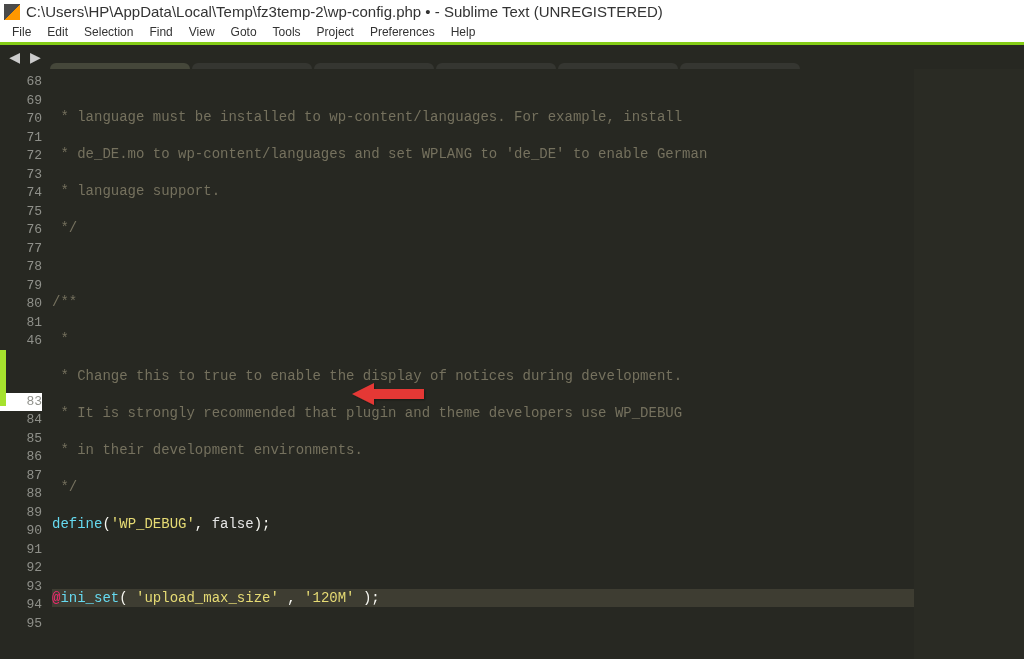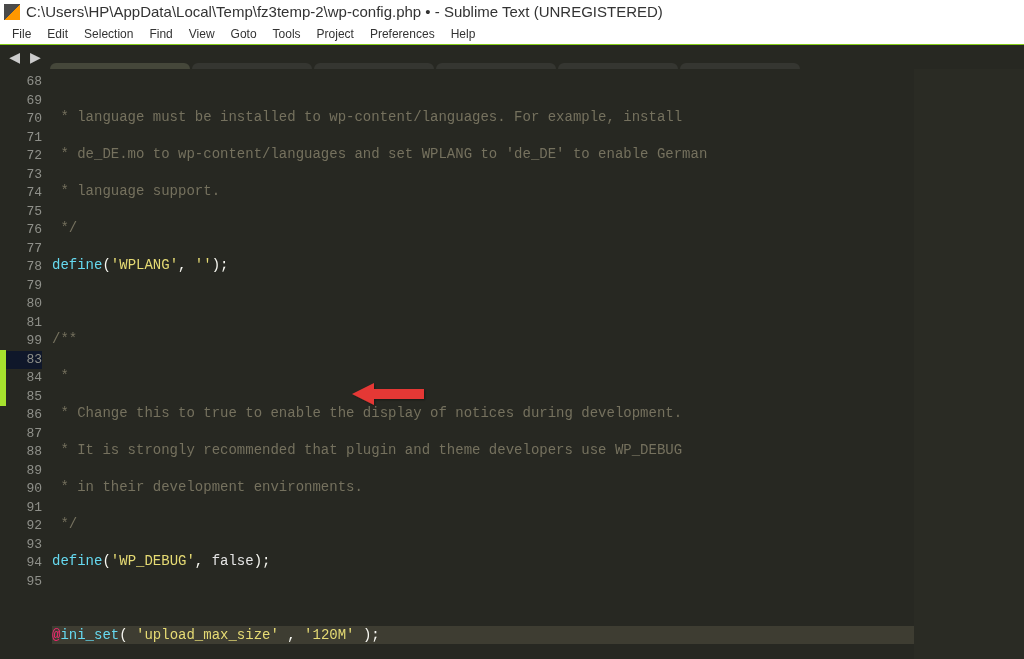--- a/index.html
+++ b/index.html
@@ -27,25 +27,25 @@
     .titlebar-icon {
       width: 16px;
       height: 16px;
       background: linear-gradient(135deg, #4a4a4a 0%, #4a4a4a 50%, #ff9800 50%, #ff9800 100%);
       margin-right: 6px;
     }
     .menubar {
       height: 22px;
       background: #ffffff;
       display: flex;
-      align-items: center;
+      align-items: flex-start;
       padding-left: 4px;
       font-size: 12px;
       color: #333;
-      border-bottom: 1px solid #84cc16;
+      border-bottom: 3px solid #84cc16;
     }
     .menu-item {
       padding: 2px 8px;
       cursor: default;
     }
     .nav-row {
       height: 24px;
       background: #272822;
       display: flex;
       align-items: center;
@@ -118,21 +118,22 @@
       padding-right: 10px;
       padding-top: 4px;
       background: #272822;
       line-height: 18.5px;
       font-size: 13px;
     }
     .gutter .ln {
       height: 18.5px;
     }
     .gutter .hl {
-      background: #0f172a;
+      background: #ffffff;
+      margin-top: 42px;
     }
     .code {
       flex: 1;
       padding-top: 20px;
       line-height: 18.5px;
       white-space: pre;
       position: relative;
     }
     .line {
       height: 18.5px;
@@ -207,41 +208,40 @@
     <div class="ln">72</div>
       <div class="ln">73</div>
       <div class="ln">74</div>
       <div class="ln">75</div>
     <div class="ln">76</div>
       <div class="ln">77</div>
       <div class="ln">78</div>
       <div class="ln">79</div>
     <div class="ln">80</div>
       <div class="ln">81</div>
-      <div class="ln">99</div>
+      <div class="ln">46</div>
       <div class="ln hl">83</div>
     <div class="ln">84</div>
       <div class="ln">85</div>
       <div class="ln">86</div>
       <div class="ln">87</div>
     <div class="ln">88</div>
       <div class="ln">89</div>
       <div class="ln">90</div>
       <div class="ln">91</div>
     <div class="ln">92</div>
       <div class="ln">93</div>
       <div class="ln">94</div>
       <div class="ln">95</div>
   </div>
   <div class="code">
 <div class="line"><span class="cm"> * language must be installed to wp-content/languages. For example, install</span></div>
 <div class="line"><span class="cm"> * de_DE.mo to wp-content/languages and set WPLANG to 'de_DE' to enable German</span></div>
 <div class="line"><span class="cm"> * language support.</span></div>
 <div class="line"><span class="cm"> */</span></div>
-<div class="line"><span class="fn">define</span><span class="pl">(</span><span class="str">'WPLANG'</span><span class="pl">, </span><span class="str">''</span><span class="pl">);</span></div>
 <div class="line"></div>
 <div class="line"><span class="cm">/**</span></div>
 <div class="line"><span class="cm"> *</span></div>
 <div class="line"><span class="cm"> * Change this to true to enable the display of notices during development.</span></div>
 <div class="line"><span class="cm"> * It is strongly recommended that plugin and theme developers use WP_DEBUG</span></div>
 <div class="line"><span class="cm"> * in their development environments.</span></div>
 <div class="line"><span class="cm"> */</span></div>
 <div class="line"><span class="fn">define</span><span class="pl">(</span><span class="str">'WP_DEBUG'</span><span class="pl">, </span><span class="cnst">false</span><span class="pl">);</span></div>
 <div class="line"></div>
 <div class="line hl"><span class="at">@</span><span class="fn">ini_set</span><span class="pl">( </span><span class="str">'upload_max_size'</span><span class="pl"> , </span><span class="str">'120M'</span><span class="pl"> );</span></div>

